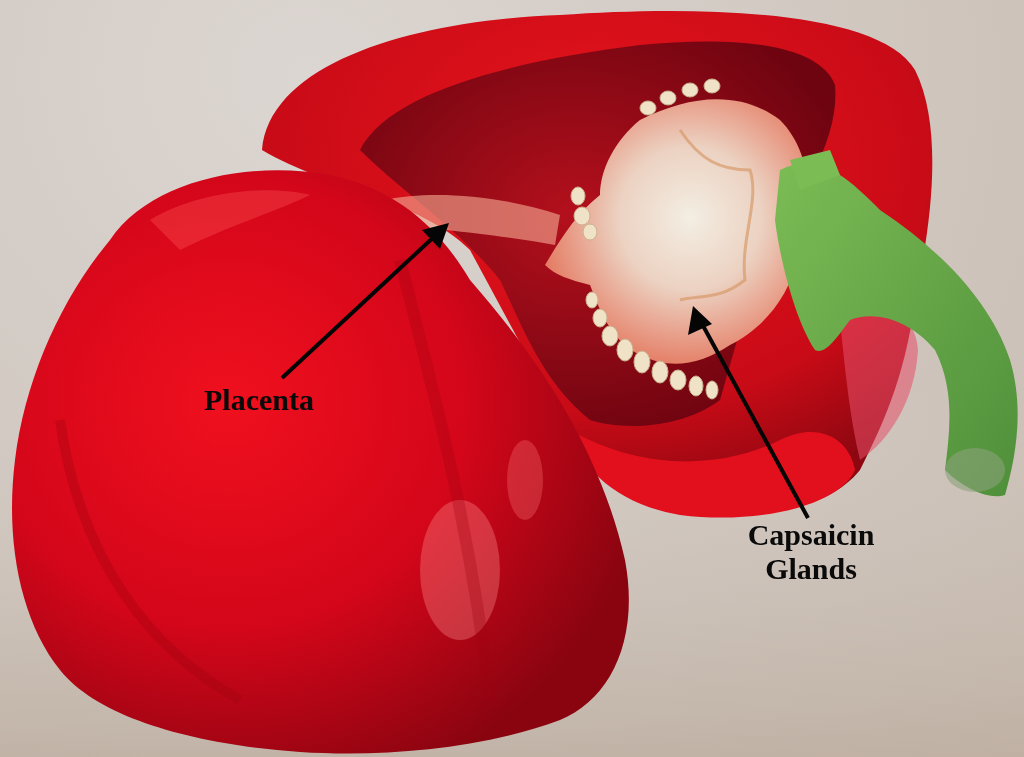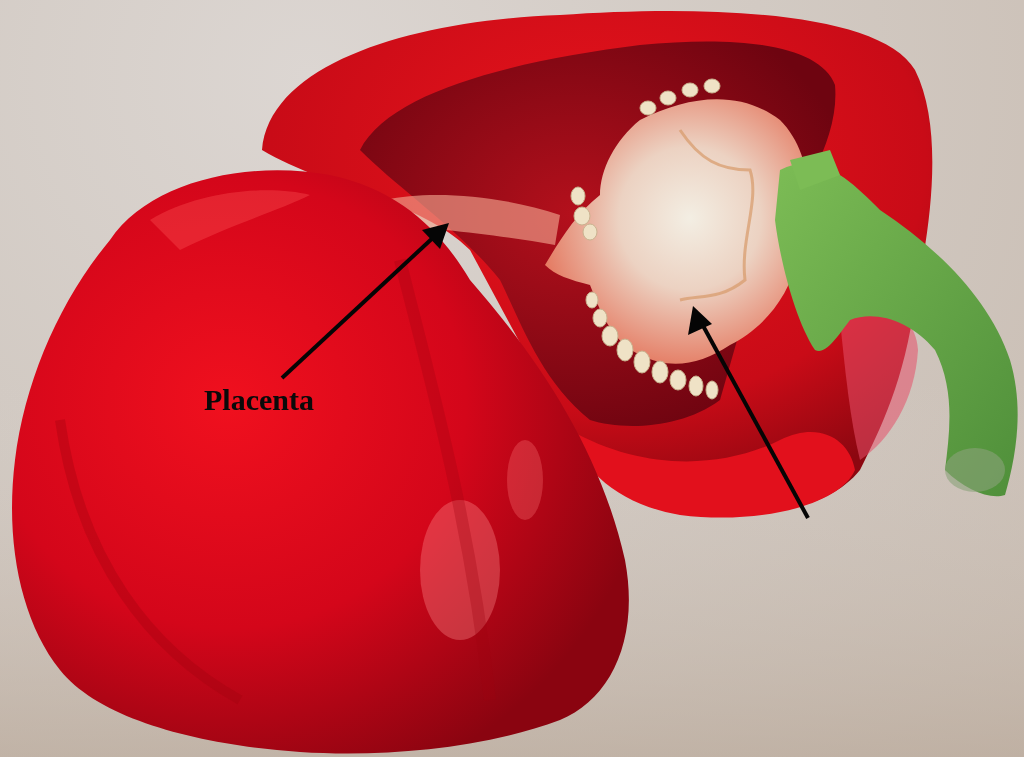--- a/index.html
+++ b/index.html
@@ -99,13 +99,17 @@
 
     <g>
       <line x1="282" y1="378" x2="437" y2="234" stroke="#050505" stroke-width="4"></line>
       <polygon points="449,223 422,230 440,249" fill="#050505"></polygon>
       <line x1="808" y1="518" x2="701" y2="322" stroke="#050505" stroke-width="4"></line>
       <polygon points="693,306 688,335 712,324" fill="#050505"></polygon>
     </g>
   </svg>
 
   <div class="label label-placenta">Placenta</div>
+  <div class="label label-caps">
+    <span>Capsaicin</span>
+    <span>Glands</span>
+  </div>
 </div>
 
 </body></html>

